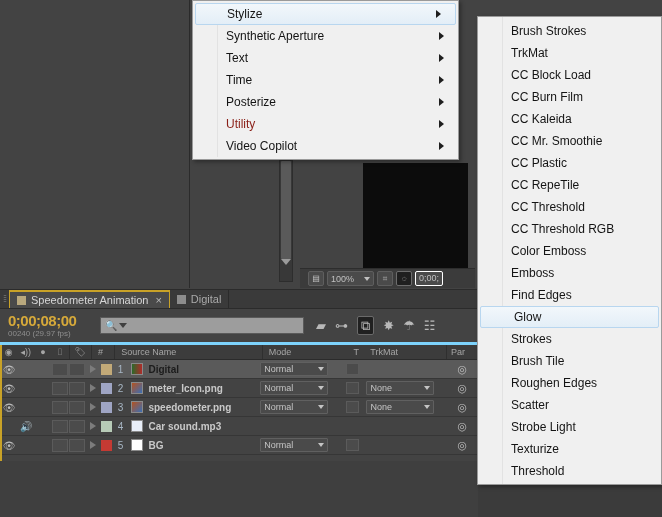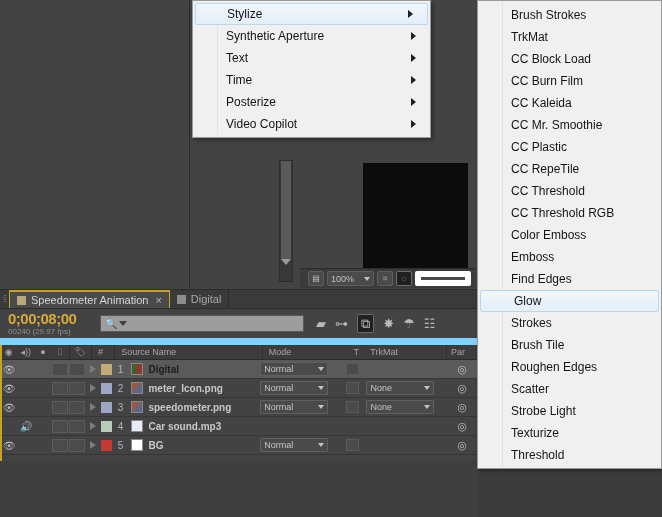--- a/index.html
+++ b/index.html
@@ -66,22 +66,22 @@
   .vt-zoom {
     display: flex; align-items: center; height: 15px;
     background: #4a4a4a; border: 1px solid #5e5e5e; border-radius: 2px;
     padding: 0 3px; color: #c0c0c0; font-size: 9px; gap: 10px;
   }
   .vt-zoom .arrow {
     width:0;height:0;border-left:3px solid transparent;border-right:3px solid transparent;
     border-top:4px solid #c0c0c0;
   }
   .vt-time {
-    height: 15px; background: #4a4a4a; border: 6px solid #ffffff; border-radius: 2px;
-    color: #c0c0c0; font-size: 9px; padding: 1px 12px; overflow: hidden; white-space: nowrap;
+    height: 15px; background: #4a4a4a; border: 1px solid #ffffff; border-radius: 2px;
+    color: #c0c0c0; font-size: 9px; padding: 1px 3px; overflow: hidden; white-space: nowrap;
   }
   .vt-btn.active { background: #1f1f1f; border-color: #6d6d6d; }
 
   
   #timeline {
     position: absolute; left: 0; top: 289px; width: 478px; height: 228px;
     background: #434343;
     border-top: 1px solid #2b2b2b;
   }
   #tl-tabs {
@@ -104,21 +104,21 @@
     border-left: 1px solid #c9a227;
     border-right: 1px solid #c9a227;
   }
   .tab-swatch { width: 9px; height: 9px; background: #b9a87d; display:inline-block; }
   .tab-swatch.grey { background: #8d8d8d; }
   .tab-close { color: #b9b9b9; font-size: 11px; margin-left: 2px; }
 
   #tl-toolbar {
     position: relative; height: 36px; background: #434343;
     display: flex; align-items: center;
-    border-bottom: 7px solid #7dd3fc;
+    border-bottom: 3px solid #7dd3fc;
   }
   #tl-timecode {
     padding-left: 8px; width: 100px;
   }
   #tc-main { color: #d6a93a; font-size: 15px; font-weight: bold; letter-spacing: -0.5px; line-height: 15px; }
   #tc-sub  { color: #8e8e8e; font-size: 8px; line-height: 10px; margin-top:1px;}
   #tl-search {
     width: 204px; height: 17px; background: #9d9d9d;
     border: 1px solid #5a5a5a;
     display: flex; align-items: center; gap: 2px; padding-left: 4px;
@@ -200,22 +200,22 @@
   }
 
   
   .menu {
     position: absolute; background: #f0f0f0;
     border: 1px solid #9a9a9a;
     box-shadow: 2px 2px 4px rgba(0,0,0,.35);
     font-size: 12px; color: #141414;
     padding: 2px 0;
   }
-  #menu-main { left: 192px; top: 0; width: 239px; }
-  #menu-sub  { left: 477px; top: 0; width: 185px; padding-top: 3px; }
+  #menu-main { left: 192px; top: 0; width: 267px; }
+  #menu-sub  { left: 477px; top: 16px; width: 185px; padding-top: 3px; }
   #menu-main::before {
     content: ""; position: absolute; left: 0; top: 0; width: 24px; height: 100%;
     background: #f0f0f0;
   }
   .mi {
     position: relative; height: 22px; display: flex; align-items: center;
     padding-left: 33px; padding-right: 10px; z-index: 2; white-space: nowrap;
   }
   .mi .marrow {
     position: absolute; right: 14px; top: 50%; transform: translateY(-50%);
@@ -462,20 +462,24 @@
           <span class="marrow"></span>
         </div>
         <div class="mi">
           <span>Time</span>
           <span class="marrow"></span>
         </div>
         <div class="mi">
           <span>Posterize</span>
           <span class="marrow"></span>
         </div>
+        <div class="mi red">
+          <span>Utility</span>
+          <span class="marrow"></span>
+        </div>
         <div class="mi">
           <span>Video Copilot</span>
           <span class="marrow"></span>
         </div>
       </div>
   </div>
 
   <div class="menu" id="menu-sub">
     <div id="menu-sub-items">
         <div class="mi">

